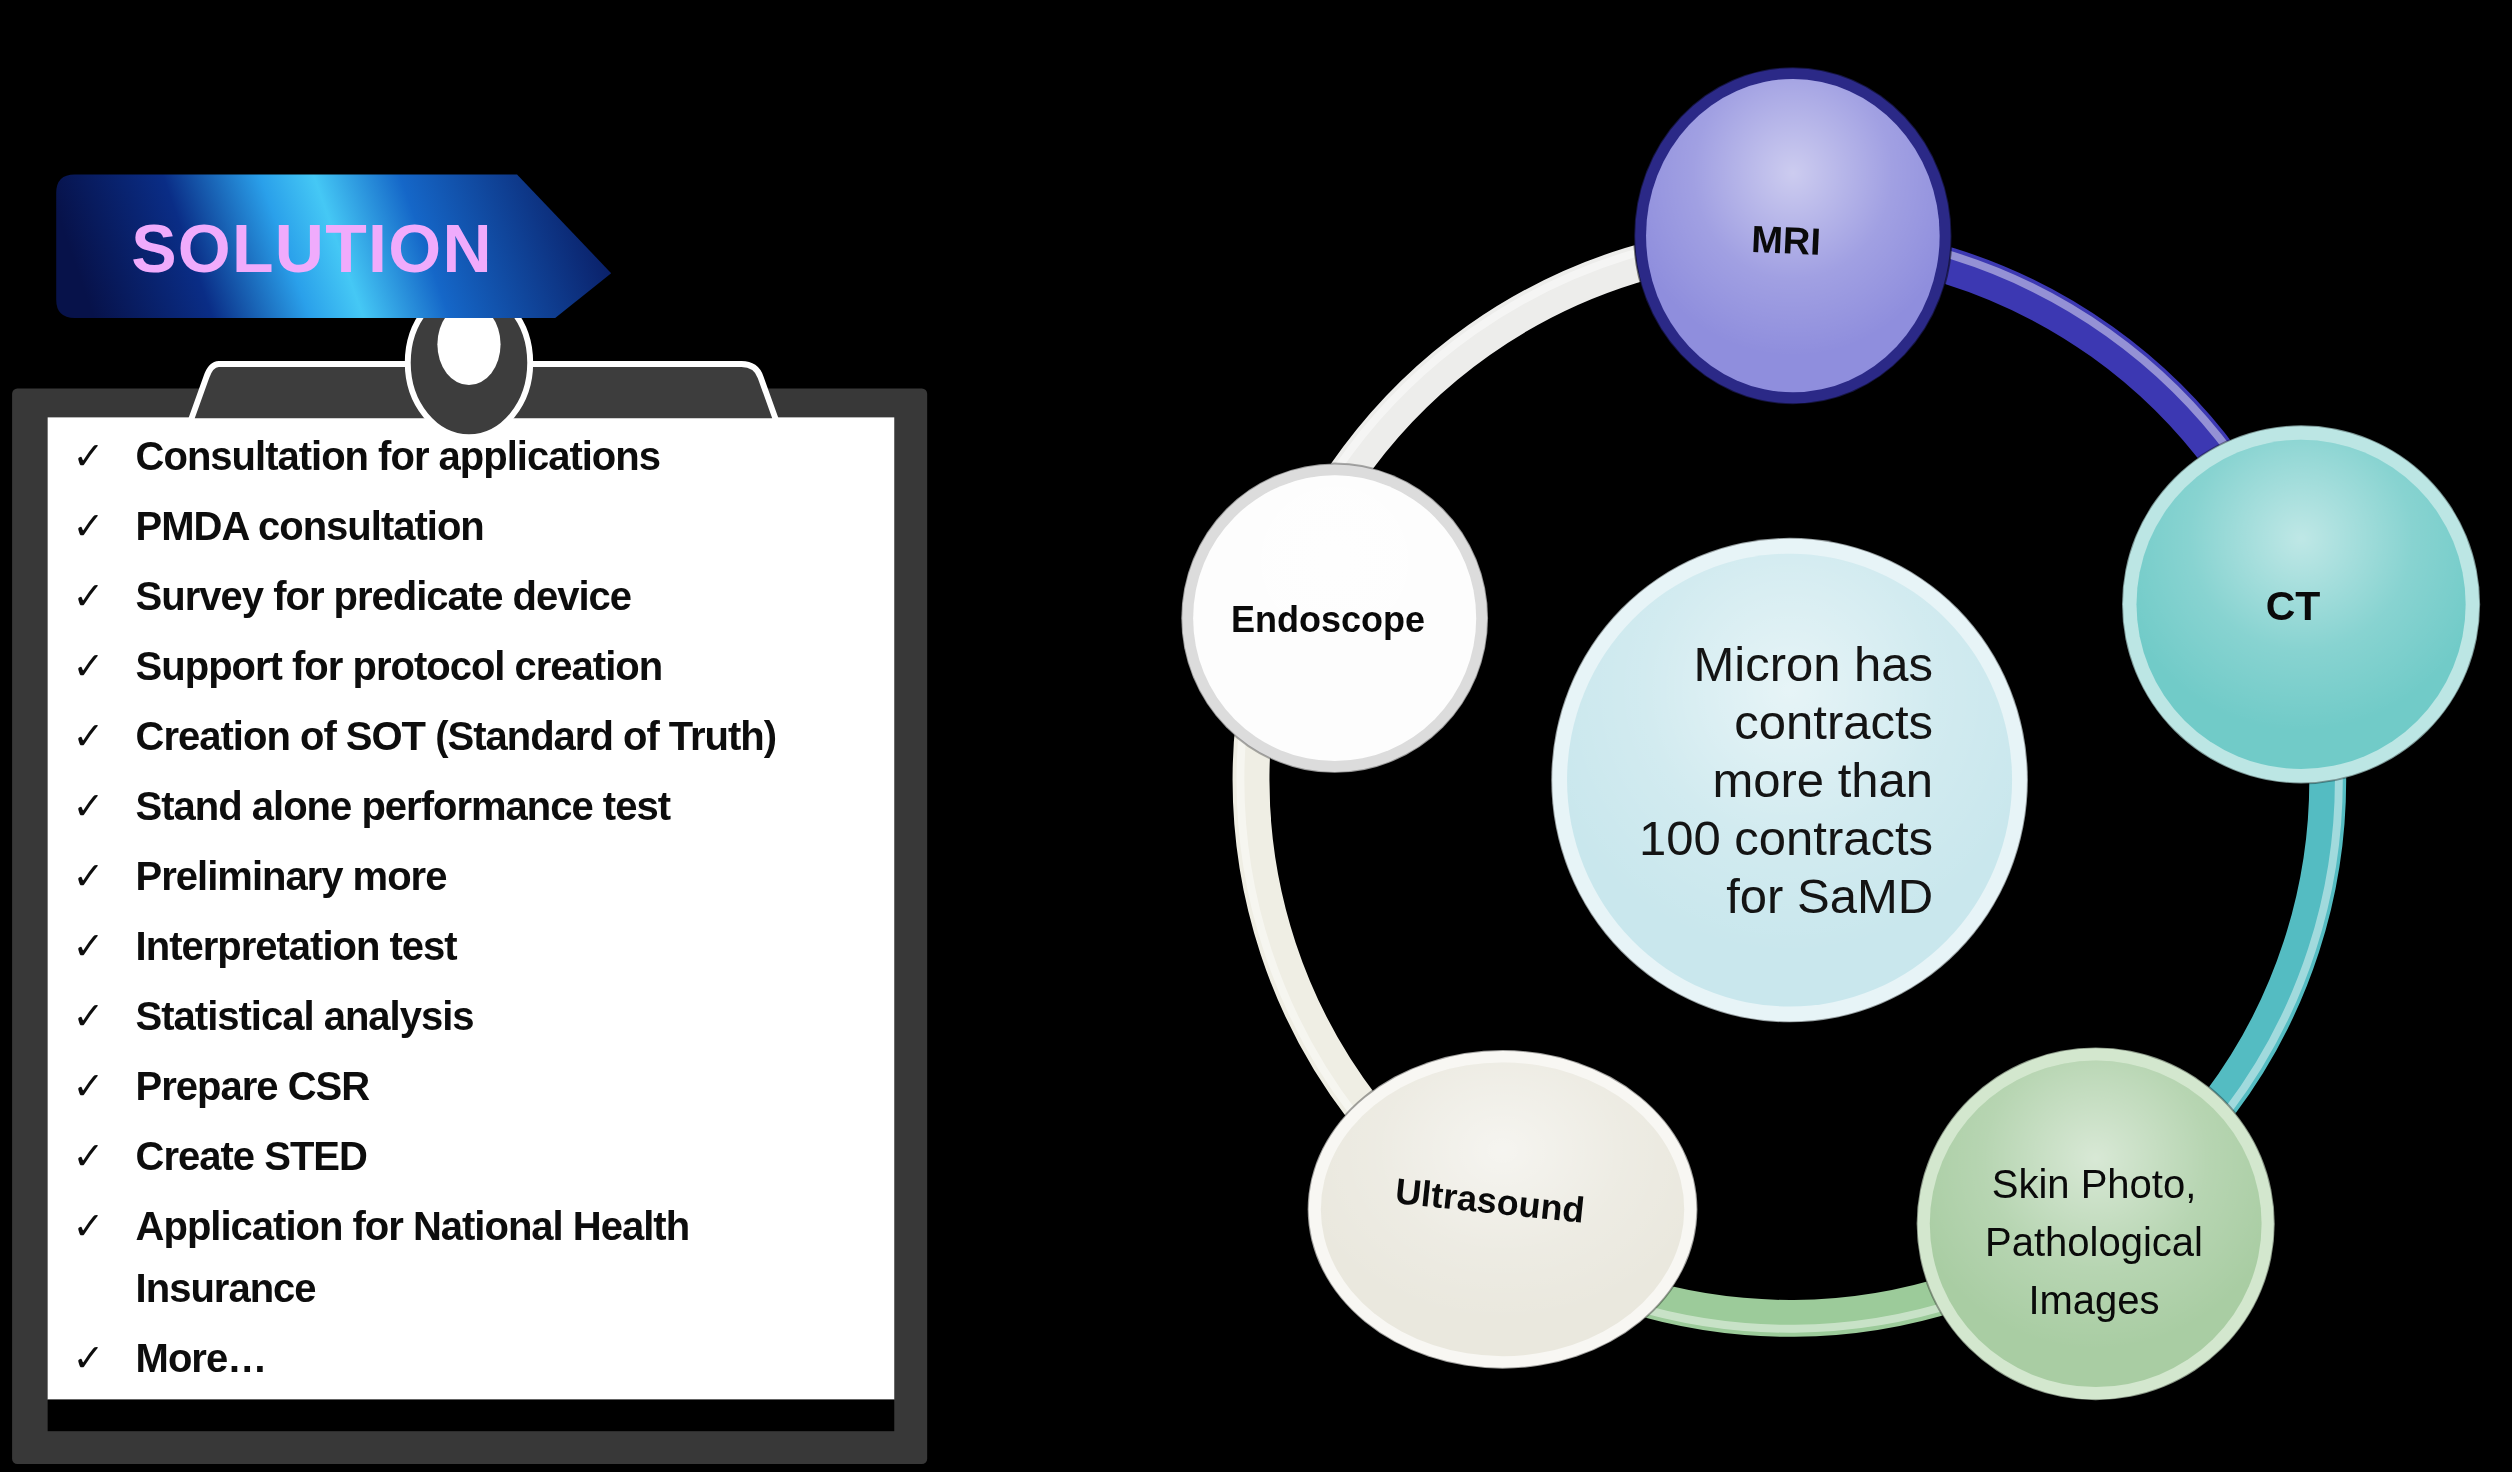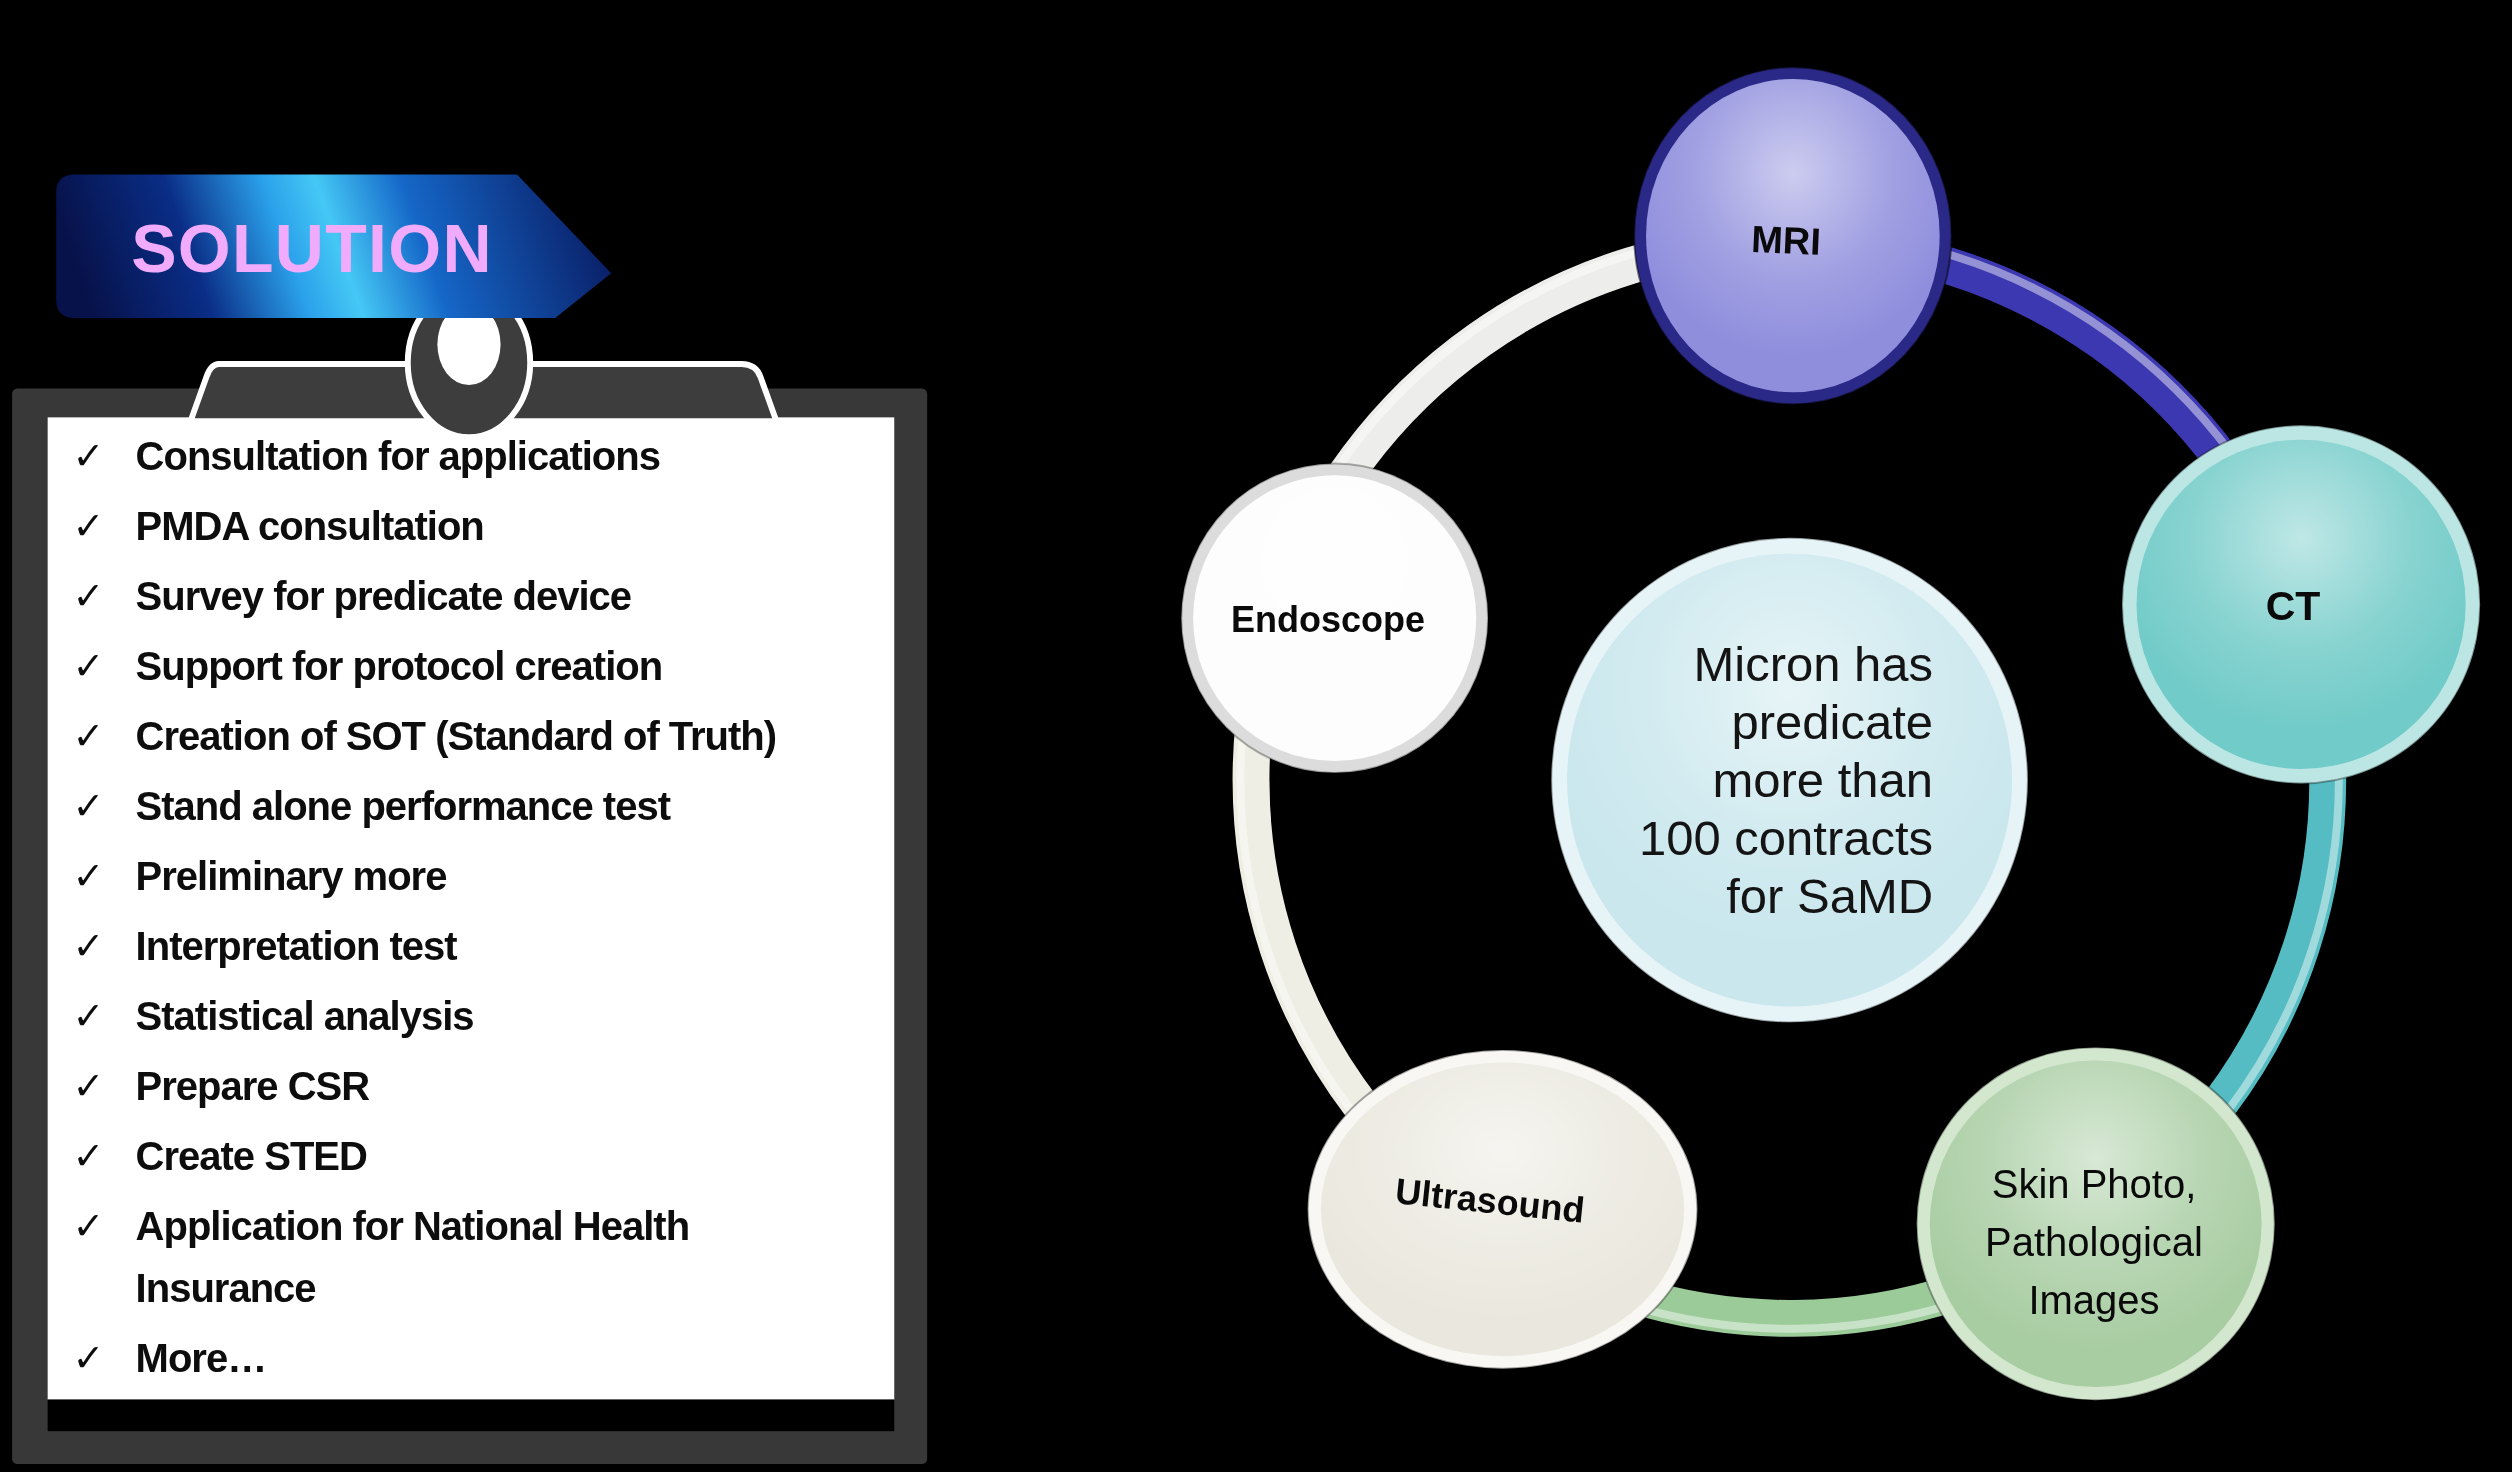--- a/index.html
+++ b/index.html
@@ -173,20 +173,20 @@
   <div class="label skin-label">
     <span>Skin Photo,</span>
     <span>Pathological</span>
     <span>Images</span>
   </div>
   <div class="label node-bold rot6 us-label">Ultrasound</div>
   <div class="label node-bold endo-label">Endoscope</div>
 
   <div class="label center-label">
     <span>Micron has</span>
-    <span>predicate</span>
+    <span>contracts</span>
     <span>more than</span>
     <span>100 contracts</span>
     <span>for SaMD</span>
   </div>
 
 </div>
 
 
 </body></html>

